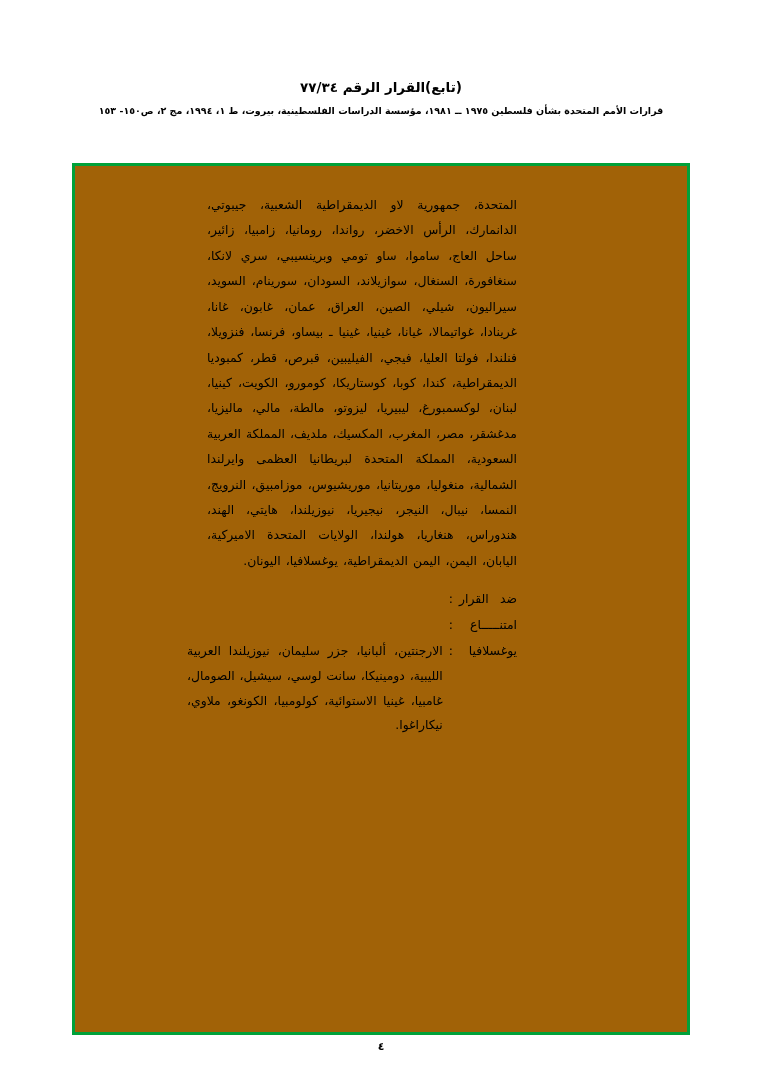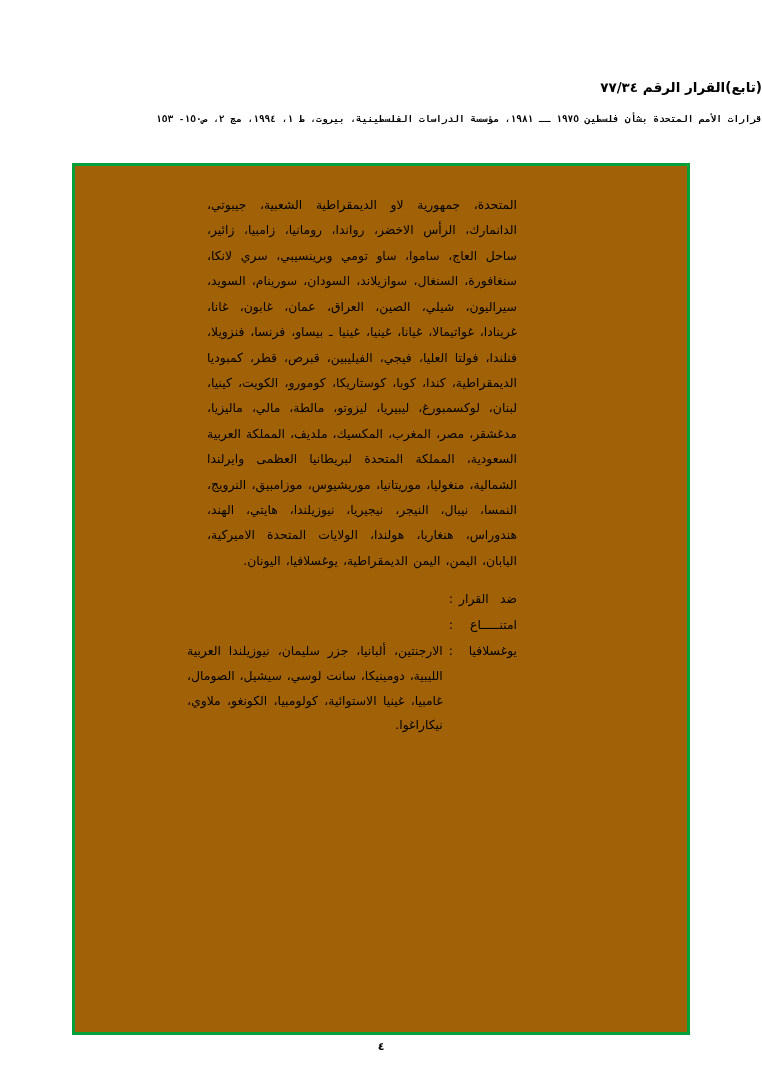--- a/index.html
+++ b/index.html
@@ -20,36 +20,36 @@
     position: absolute;
     inset: 0;
     display: flex;
     flex-direction: column;
     align-items: center;
   }
 
   
   .header {
     width: 100%;
+    text-align: center;
     margin-top: 78px;
   }
   .header-title {
     font-size: 13.5px;
     font-weight: bold;
     letter-spacing: 0px;
     line-height: 1.4;
     direction: rtl;
   }
   .header-source {
     font-size: 9.5px;
     font-weight: bold;
-    margin-top: 16px;
+    margin-top: 7px;
     direction: rtl;
     line-height: 1.4;
-    font-family: Liberation Mono, monospace;
   }
 
   
   .frame {
     position: absolute;
     top: 163px;
     right: 72px;
     left: 72px;
     height: 872px;
     border: 3px solid #00a13a;

